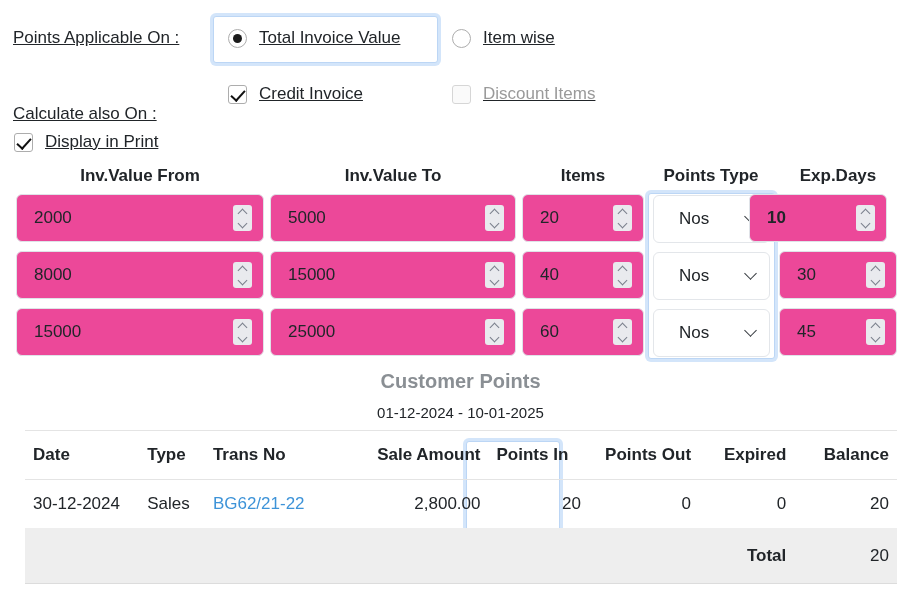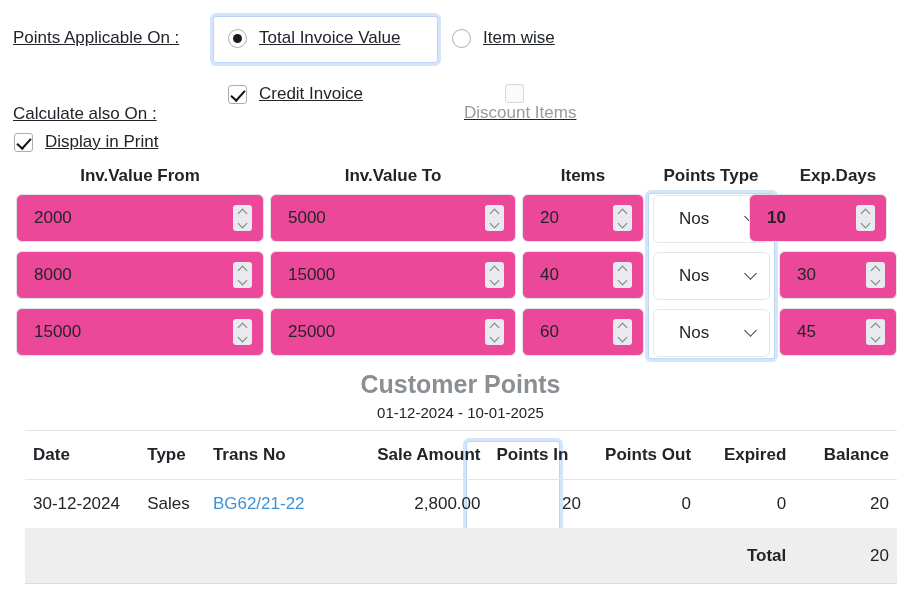--- a/index.html
+++ b/index.html
@@ -143,21 +143,21 @@
     border-width: 0 1.8px 1.8px 0;
     transform: translateY(-3px) rotate(45deg);
     flex: 0 0 auto;
   }
 
   
   .cp-title {
     position: absolute;
     width: 921px;
     text-align: center;
-    font-size: 25px;
+    font-size: 20px;
     font-weight: bold;
     color: #8a8f94;
   }
   .cp-range {
     position: absolute;
     width: 921px;
     text-align: center;
     font-size: 15px;
     color: #212529;
   }
@@ -215,21 +215,21 @@
 
   <div class="opt-row" style="left:13px; top:84px;margin-top:20px;">
     <span class="opt-label">Calculate also On :</span>
   </div>
 
   <div class="opt-row" style="left:228px; top:84px;">
     <span class="cbox checked"></span>
     <span class="opt-text">Credit Invoice</span>
   </div>
 
-  <div class="opt-row" style="left:452px; top:84px;flex-direction:column;">
+  <div class="opt-row" style="left:452px; top:84px;">
     <span class="cbox disabled"></span>
     <span class="opt-text muted">Discount Items</span>
   </div>
 
   <div class="opt-row" style="left:14px; top:132px;">
     <span class="cbox checked"></span>
     <span class="opt-text">Display in Print</span>
   </div>
 
   <div class="col-head" style="left:16px;  top:166px; width:248px;">Inv.Value From</div>

